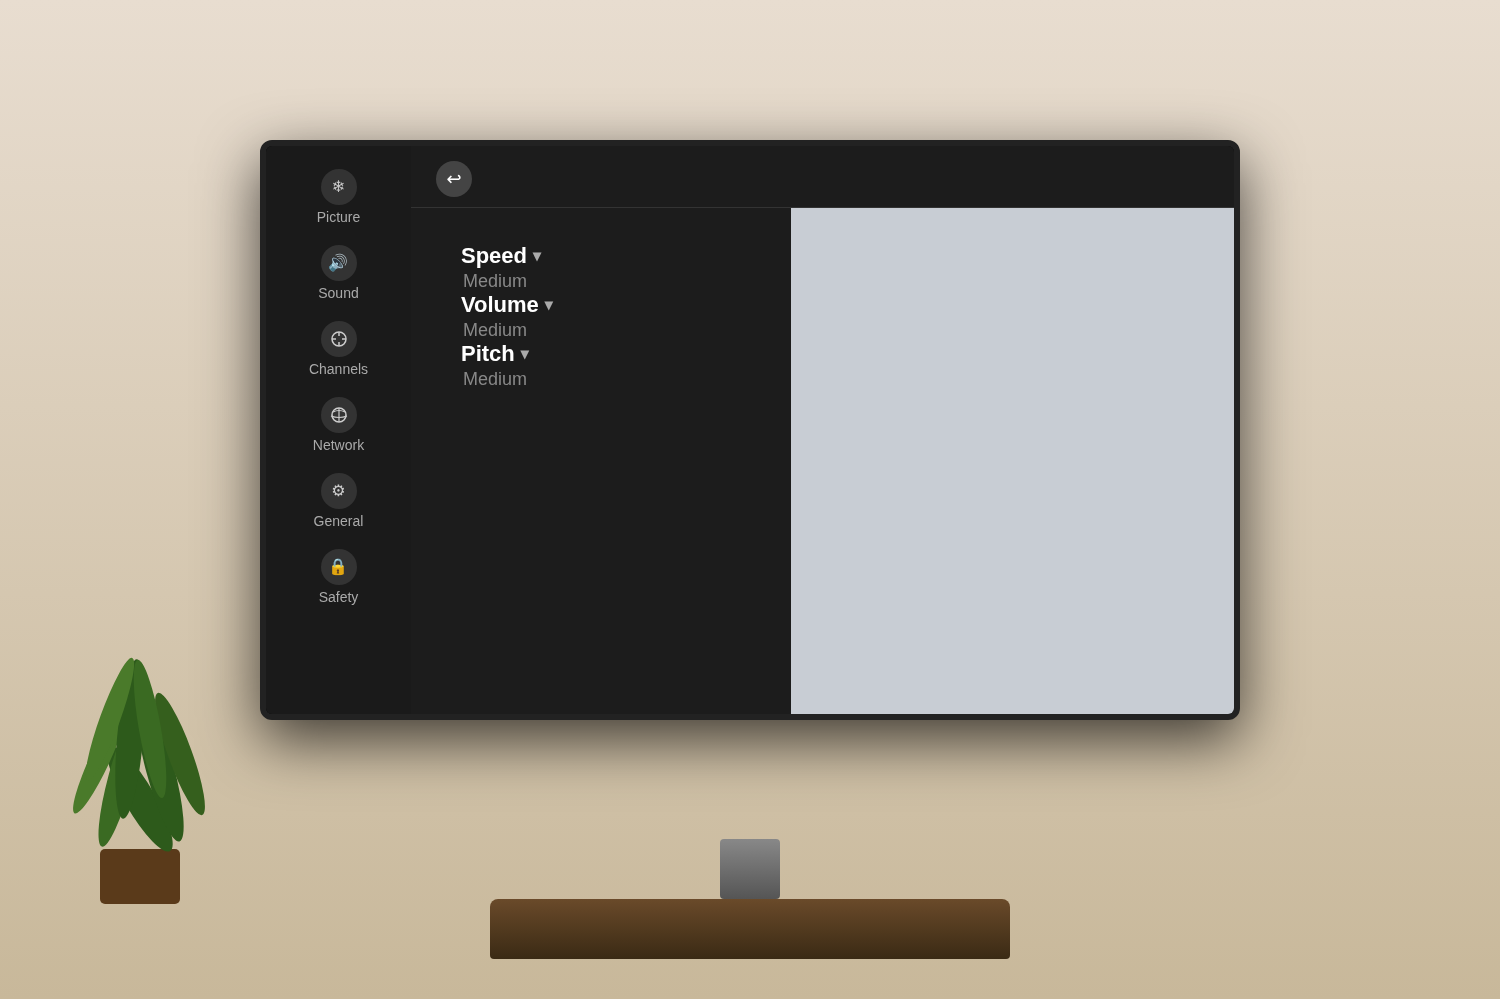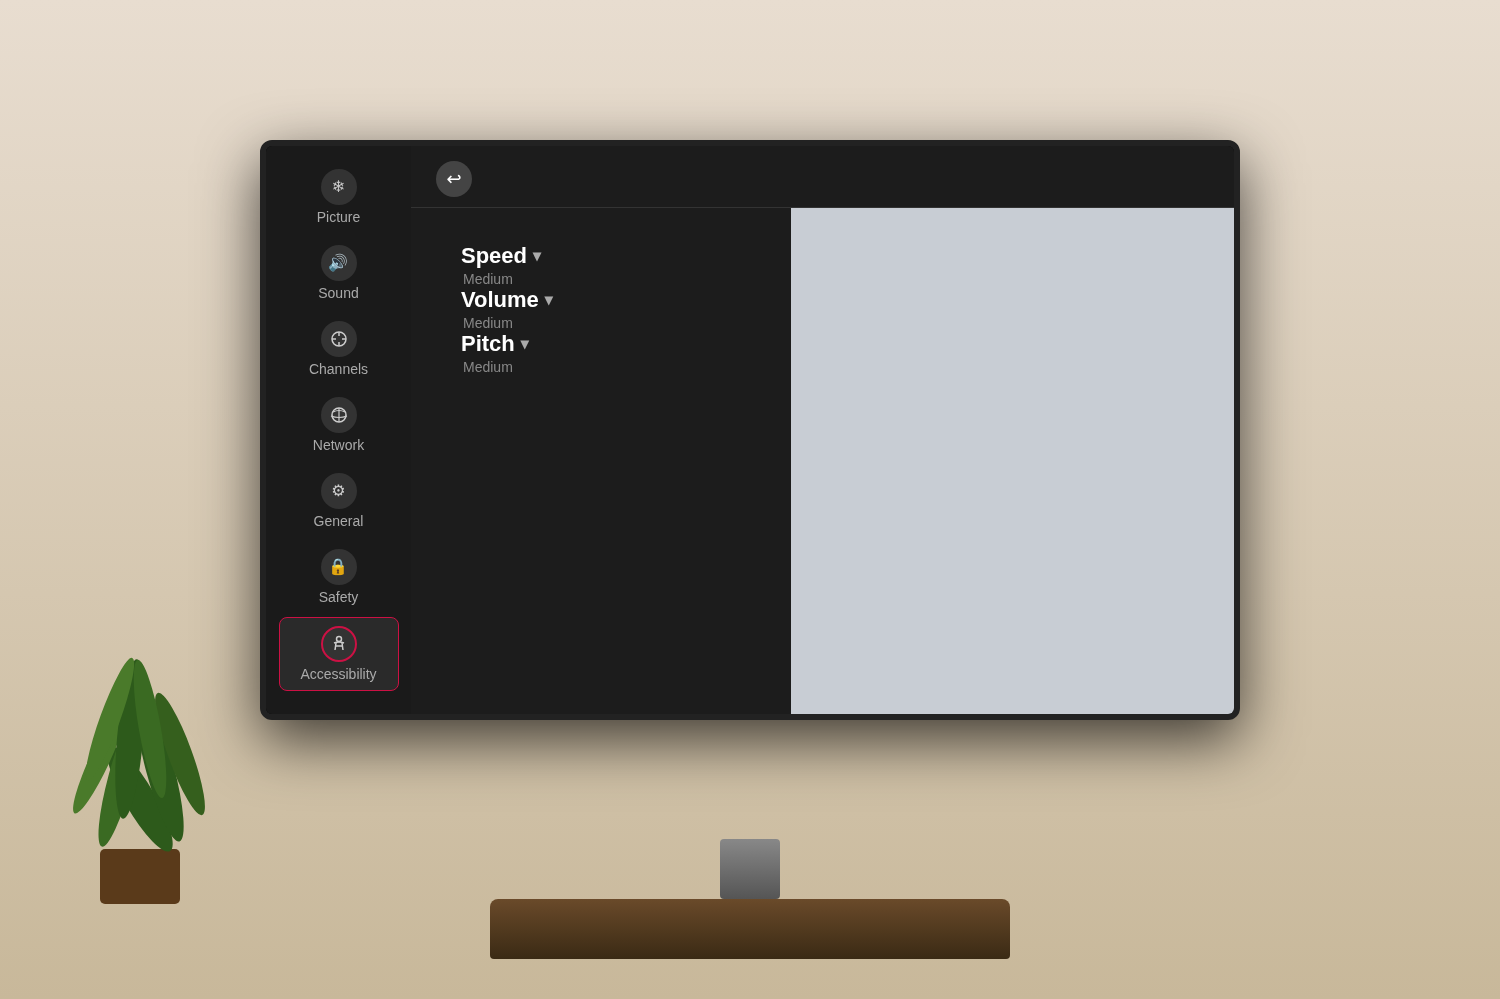--- a/index.html
+++ b/index.html
@@ -243,21 +243,21 @@
       align-items: center;
       gap: 6px;
     }
 
     .setting-name .chevron {
       font-size: 16px;
       color: #aaa;
     }
 
     .setting-value {
-      font-size: 14px;
+      font-size: 18px;
       color: #888;
       margin-top: 2px;
       padding-left: 2px;
     }
   </style>
 </head>
 <body>
 
 <div class="room-bg"></div>
 
@@ -314,31 +314,20 @@
         </div>
         <span class="sidebar-label">Network</span>
       </div>
       <div class="sidebar-item">
         <div class="sidebar-icon">⚙</div>
         <span class="sidebar-label">General</span>
       </div>
       <div class="sidebar-item">
         <div class="sidebar-icon">🔒</div>
         <span class="sidebar-label">Safety</span>
-      </div>
-      <div class="sidebar-item active">
-        <div class="sidebar-icon" style="border: 2px solid #cc1144;">
-          <svg width="20" height="20" viewBox="0 0 20 20" fill="none">
-            <circle cx="10" cy="5" r="2.5" stroke="#ccc" stroke-width="1.5" fill="none"></circle>
-            <path d="M5 9 Q10 7 15 9" stroke="#ccc" stroke-width="1.5" fill="none"></path>
-            <path d="M7 9 L6 16 M13 9 L14 16" stroke="#ccc" stroke-width="1.5"></path>
-            <path d="M6 12 L14 12" stroke="#ccc" stroke-width="1.5"></path>
-          </svg>
-        </div>
-        <span class="sidebar-label">Accessibility</span>
       </div>
     </div>
 
     <div class="main-content">
 
       <div class="page-title-bar">
         <div class="back-button">↩</div>
       </div>
 
       <div class="content-area">

